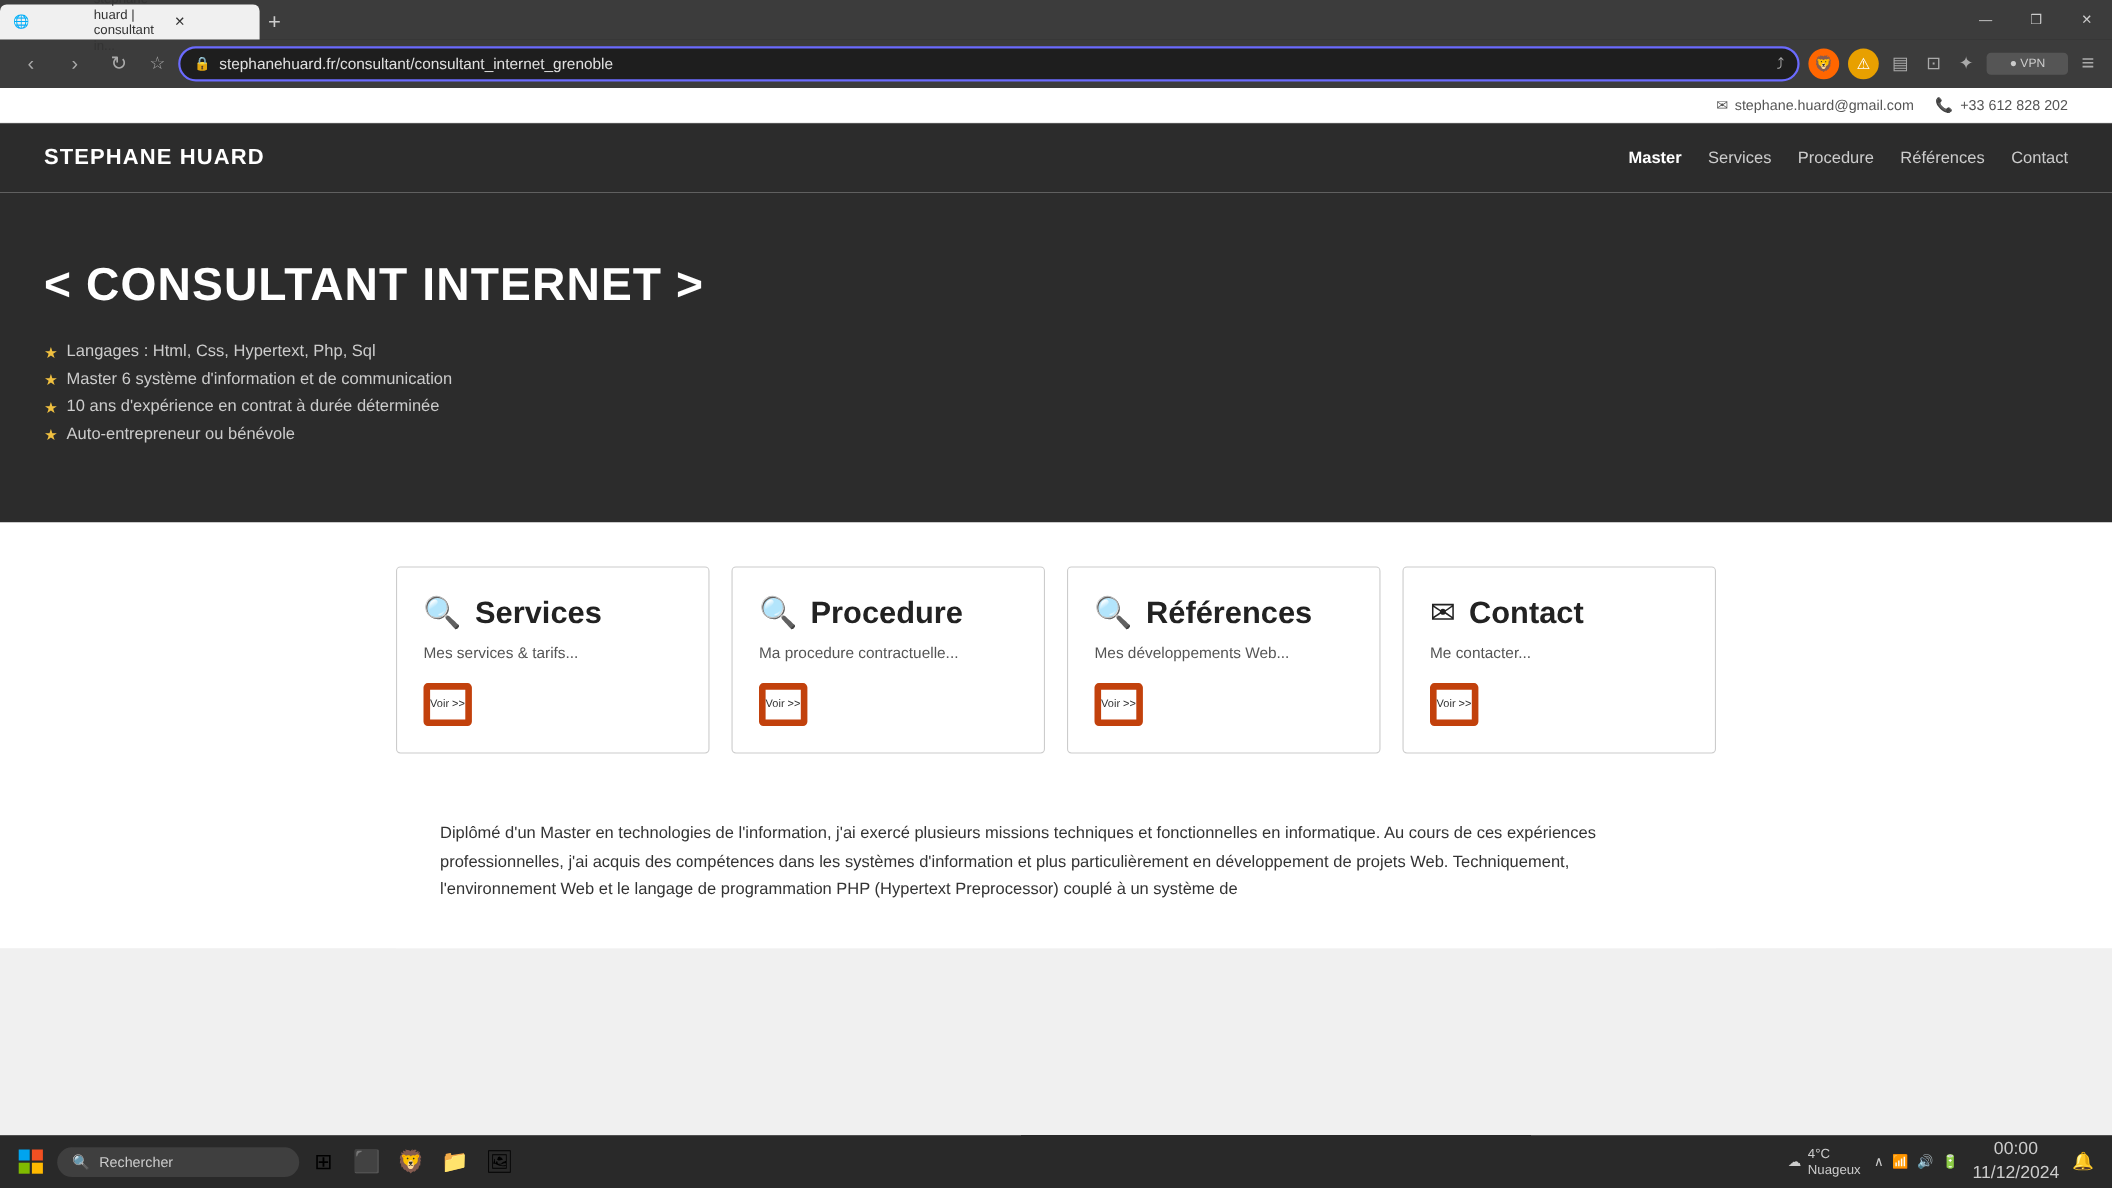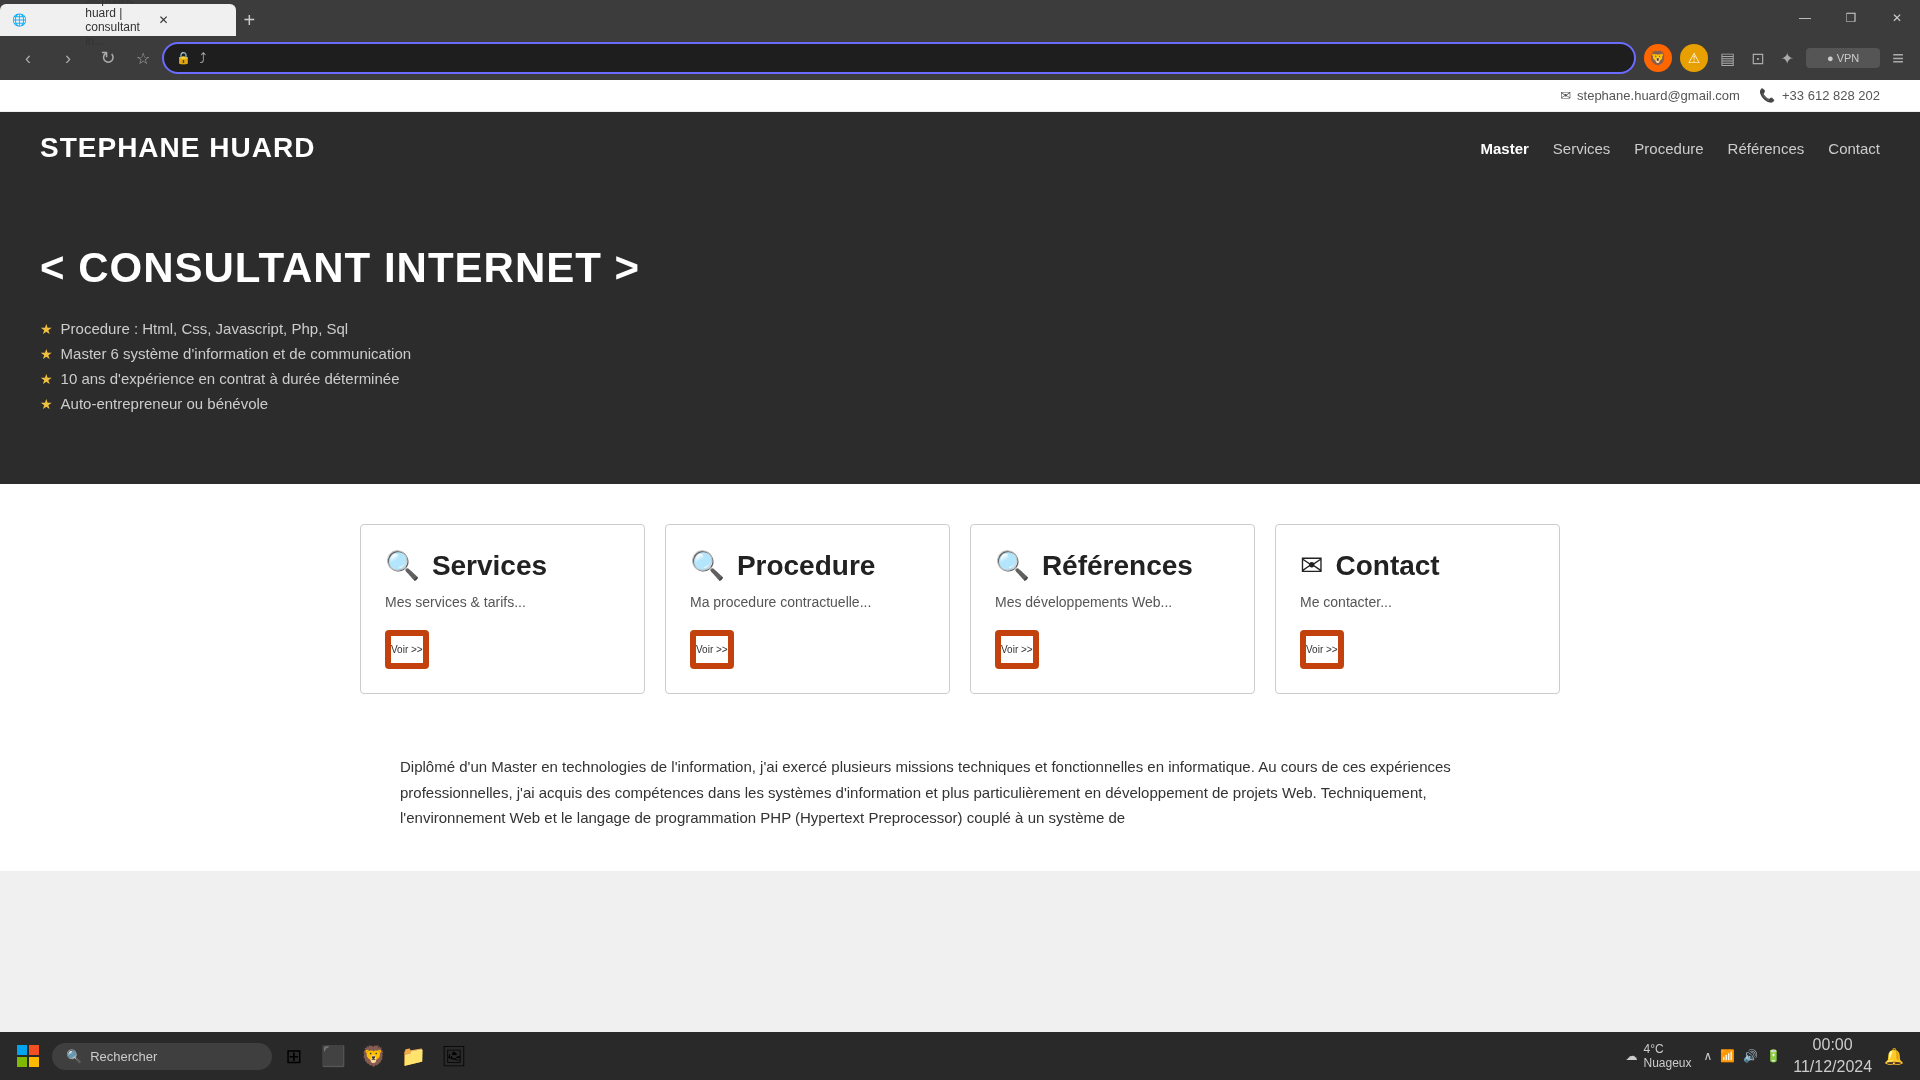--- a/index.html
+++ b/index.html
@@ -168,21 +168,21 @@
     
     .site-header {
       background: #2c2c2c;
       display: flex;
       align-items: center;
       justify-content: space-between;
       padding: 20px 40px;
     }
     .site-logo {
       color: white;
-      font-size: 28px;
+      font-size: 20px;
       font-weight: bold;
       letter-spacing: 1px;
     }
     .site-nav {
       display: flex;
       gap: 24px;
     }
     .site-nav a {
       color: #ccc;
       text-decoration: none;
@@ -379,20 +379,21 @@
     </div>
   </div>
 
   <div class="nav-bar">
     <button class="nav-btn">‹</button>
     <button class="nav-btn">›</button>
     <button class="nav-btn">↻</button>
     <button class="bookmark-btn">☆</button>
     <div class="address-bar">
       <span class="lock-icon">🔒</span>
+      <input type="text" value="stephanehuard.fr/consultant/consultant_internet_grenoble" style="">
       <span class="share-icon">⤴</span>
     </div>
     <div class="browser-ext-icons">
       <div class="ext-icon brave-icon">🦁</div>
       <div class="ext-icon alert-icon">⚠</div>
       <button class="sidebar-btn">▤</button>
       <button class="profile-btn">⊡</button>
       <button class="ai-btn">✦</button>
       <button class="vpn-btn">● VPN</button>
       <button class="menu-btn">≡</button>
@@ -422,21 +423,21 @@
       <a href="#">Références</a>
       <a href="#">Contact</a>
     </nav>
   </header>
 
   <section class="hero">
     <h1>&lt;  CONSULTANT INTERNET  &gt;</h1>
     <ul class="hero-features">
       <li>
         <span class="star-icon">★</span>
-        <span>Procedure : Html, Css, Javascript, Php, Sql</span>
+        <span>Langages : Html, Css, Hypertext, Php, Sql</span>
       </li>
       <li>
         <span class="star-icon">★</span>
         <span>Master 6 système d'information et de communication</span>
       </li>
       <li>
         <span class="star-icon">★</span>
         <span>10 ans d'expérience en contrat à durée déterminée</span>
       </li>
       <li>

